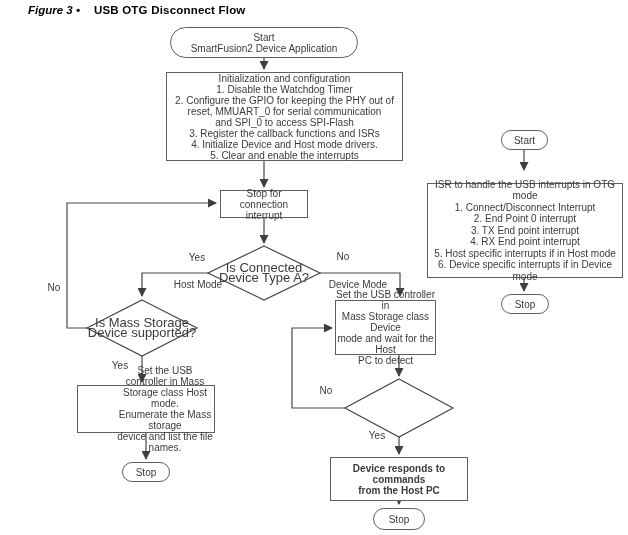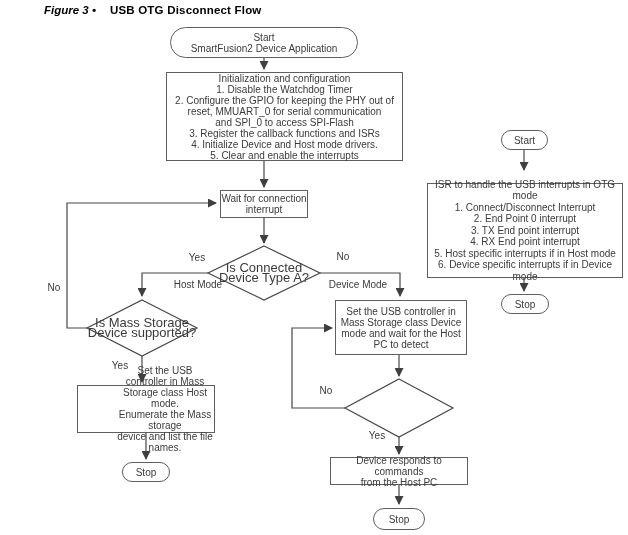--- a/index.html
+++ b/index.html
@@ -1,21 +1,21 @@
 <!DOCTYPE html>
 <html><head>
 <meta charset="utf-8">
 <style>
   html,body{margin:0;padding:0;background:#ffffff;}
   .page{
     position:relative;width:628px;height:535px;background:#ffffff;overflow:hidden;
     font-family:"Liberation Sans", sans-serif;color:#3b3b3b;
   }
   .title-row{position:absolute;left:28px;top:4px;display:flex;gap:14px;align-items:baseline;}
-  .fig-label{font-size:11.5px;font-weight:bold;font-style:italic;color:#000;margin-left:16px;}
+  .fig-label{font-size:11.5px;font-weight:bold;font-style:italic;color:#000;}
   .fig-title{font-size:11.5px;font-weight:bold;color:#000;letter-spacing:.2px;}
   .layer{position:absolute;left:0;top:0;}
   .node{
     position:absolute;box-sizing:border-box;background:#fff;border:1px solid #5f5f5f;
     display:flex;align-items:center;justify-content:center;text-align:center;
     font-size:10px;line-height:11px;white-space:pre-line;color:#3b3b3b;
   }
   .oval{border-radius:16px;}
   .dtext{
     position:absolute;display:flex;align-items:center;justify-content:center;text-align:center;
@@ -75,21 +75,21 @@
 
   <div class="node" style="left:166px;top:72px;width:237px;height:89px;">Initialization and configuration
 1. Disable the Watchdog Timer
 2. Configure the GPIO for keeping the PHY out of
 reset, MMUART_0 for serial communication
 and SPI_0 to access SPI-Flash
 3. Register the callback functions and ISRs
 4. Initialize Device and Host mode drivers.
 5. Clear and enable the interrupts</div>
 
-  <div class="node" style="left:220px;top:190px;width:88px;height:28px;">Wait for connection
+  <div class="node" style="left:220px;top:190px;width:88px;height:28px;">Stop for connection
 interrupt</div>
 
   <div class="dtext" style="left:208px;top:250px;width:112px;height:46px;">Is Connected
 Device Type A?</div>
 
   <div class="elabel" style="left:182px;top:253px;width:30px;">Yes</div>
   <div class="elabel" style="left:328px;top:252px;width:30px;">No</div>
   <div class="elabel" style="left:168px;top:280px;width:60px;">Host Mode</div>
   <div class="elabel" style="left:327px;top:280px;width:62px;">Device Mode</div>
   <div class="elabel" style="left:39px;top:283px;width:30px;">No</div>
@@ -98,29 +98,29 @@
 Device supported?</div>
   <div class="elabel" style="left:105px;top:361px;width:30px;">Yes</div>
 
   <div class="node" style="left:77px;top:385px;width:138px;height:48px;padding-left:38px;">Set the USB controller in Mass
 Storage class Host mode.
 Enumerate the Mass storage
 device and list the file names.</div>
 
   <div class="node oval" style="left:122px;top:462px;width:48px;height:20px;">Stop</div>
 
-  <div class="node" style="left:335px;top:300px;width:132px;height:55px;">Set the USB controller in
+  <div class="node" style="left:335px;top:300px;width:101px;height:55px;">Set the USB controller in
 Mass Storage class Device
 mode and wait for the Host
 PC to detect</div>
 
   <div class="elabel" style="left:311px;top:386px;width:30px;">No</div>
   <div class="elabel" style="left:362px;top:431px;width:30px;">Yes</div>
 
-  <div class="node" style="left:330px;top:457px;width:138px;height:28px;">Device responds to commands
+  <div class="node" style="left:330px;top:457px;width:138px;height:44px;font-weight:bold;">Device responds to commands
 from the Host PC</div>
 
   <div class="node oval" style="left:373px;top:508px;width:52px;height:22px;">Stop</div>
 
   <div class="node oval" style="left:501px;top:130px;width:47px;height:20px;">Start</div>
 
   <div class="node isr" style="left:427px;top:183px;width:196px;height:95px;">ISR to handle the USB interrupts in OTG mode
 1. Connect/Disconnect Interrupt
 2. End Point 0 interrupt
 3. TX End point interrupt

